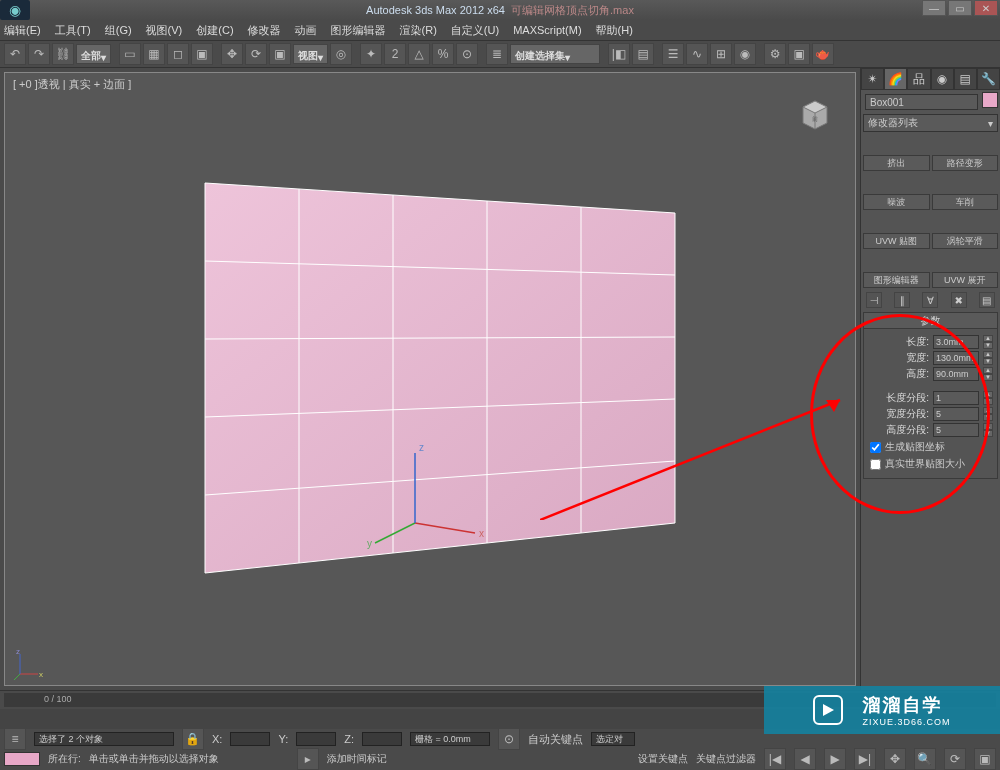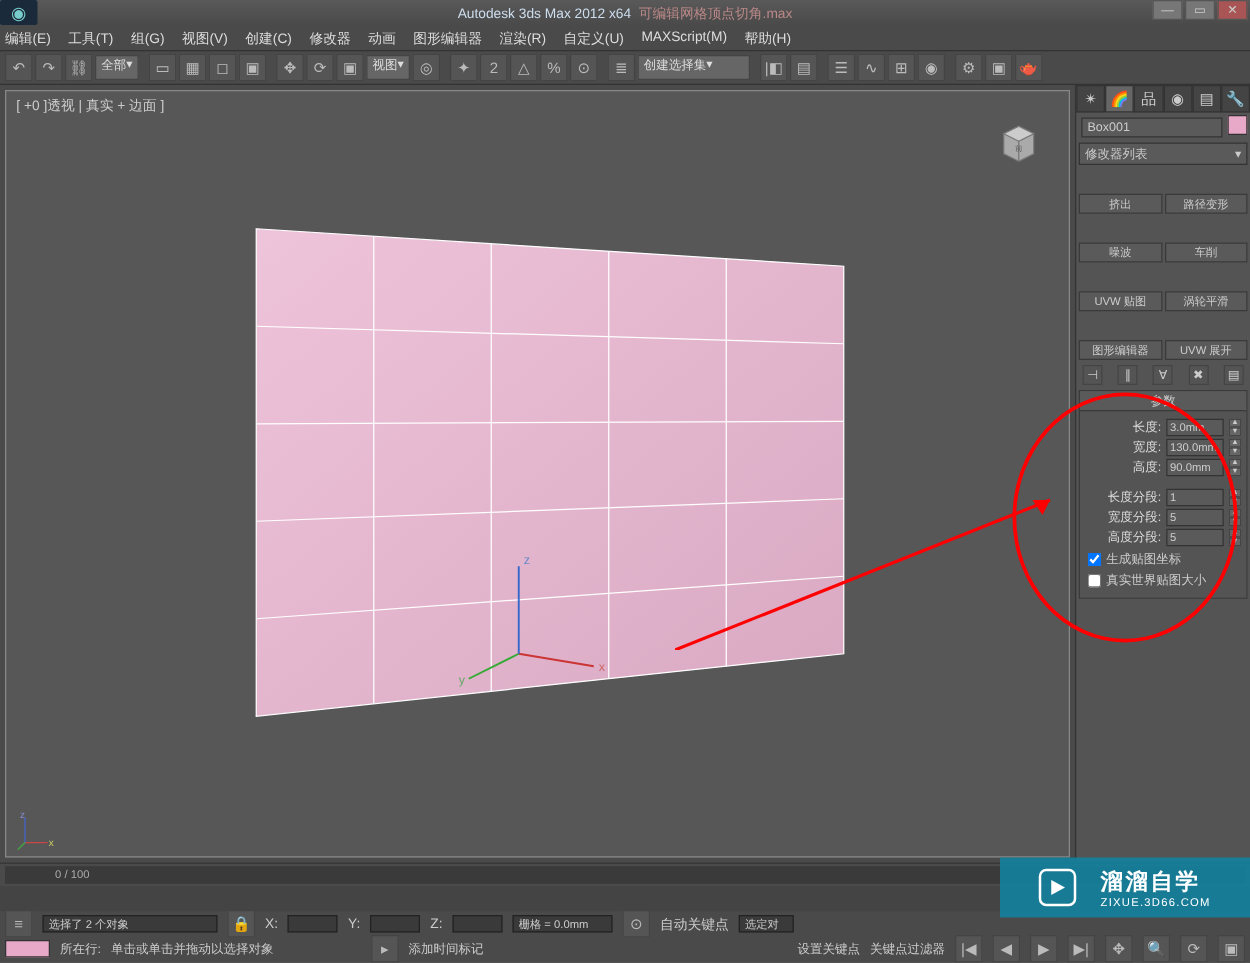--- a/index.html
+++ b/index.html
@@ -15,21 +15,21 @@
 .winbtn.close { background: #a55; }
 
 
 .menubar { height: 20px; background: #4a4a4a; display: flex; align-items: center; padding: 0 4px; gap: 14px; }
 .menubar span { color: #ddd; font-size: 11px; cursor: default; }
 
 
 .toolbar { height: 28px; background: #4a4a4a; border-top: 1px solid #333; border-bottom: 1px solid #333; display: flex; align-items: center; padding: 0 4px; gap: 2px; }
 .tbtn { width: 22px; height: 22px; background: #555; border: 1px solid #444; display: flex; align-items: center; justify-content: center; font-size: 12px; color: #bbb; }
 .tsep { width: 4px; }
-.tdd { height: 20px; background: #666; border: 1px solid #444; padding: 0 4px; font-size: 10px; display: flex; align-items: flex-start; color: #ddd; }
+.tdd { height: 20px; background: #666; border: 1px solid #444; padding: 0 4px; font-size: 10px; display: flex; align-items: flex-end; color: #ddd; font-weight: bold; }
 
 
 .main { position: absolute; top: 68px; bottom: 80px; left: 0; right: 140px; background: #4a4a4a; }
 .viewport { position: absolute; inset: 4px; background: #575757; border: 1px solid #888; }
 .vplabel { position: absolute; top: 4px; left: 8px; font-size: 11px; color: #ccc; }
 .vpcube { position: absolute; top: 20px; right: 20px; width: 40px; height: 40px; }
 .box3d { position: absolute; top: 100px; left: 190px; width: 490px; height: 420px; }
 .box3d svg { width: 100%; height: 100%; }
 
 
@@ -69,21 +69,21 @@
 .bottom { position: absolute; bottom: 0; left: 0; right: 0; height: 80px; background: #4a4a4a; border-top: 1px solid #333; }
 .timeline { height: 14px; background: #3a3a3a; position: relative; margin: 2px 4px; }
 .timeline .frm { position: absolute; font-size: 9px; color: #aaa; top: 1px; }
 .trackbar { height: 20px; background: #444; display: flex; }
 .statusrow { height: 20px; display: flex; align-items: center; gap: 8px; padding: 0 4px; }
 .statusrow .fld { background: #3a3a3a; border: 1px solid #222; height: 14px; padding: 0 4px; font-size: 9px; display: flex; align-items: center; }
 .statusrow2 { height: 20px; display: flex; align-items: center; gap: 8px; padding: 0 4px; font-size: 10px; }
 .pinkbox { width: 36px; height: 14px; background: #e8a8c8; border: 1px solid #333; }
 
 
-.watermark { position: absolute; right: 0; bottom: 36px; width: 200px; height: 48px; background: rgba(20,130,160,0.9); display: flex; align-items: center; justify-content: center; gap: 19px; margin-top: 28px; }
+.watermark { position: absolute; right: 0; bottom: 36px; width: 236px; height: 48px; background: rgba(20,130,160,0.9); display: flex; align-items: center; justify-content: center; gap: 19px; margin-top: 28px; }
 .watermark .play { width: 30px; height: 30px; border: 2px solid #fff; border-radius: 6px; display: flex; align-items: center; justify-content: center; }
 .watermark .txt { color: #fff; }
 .watermark .txt .big { font-size: 18px; font-weight: bold; letter-spacing: 2px; }
 .watermark .txt .small { font-size: 9px; letter-spacing: 1px; }
 
 .axiswidget { position: absolute; left: 14px; bottom: 90px; }
 </style>
 </head>
 <body>
 

